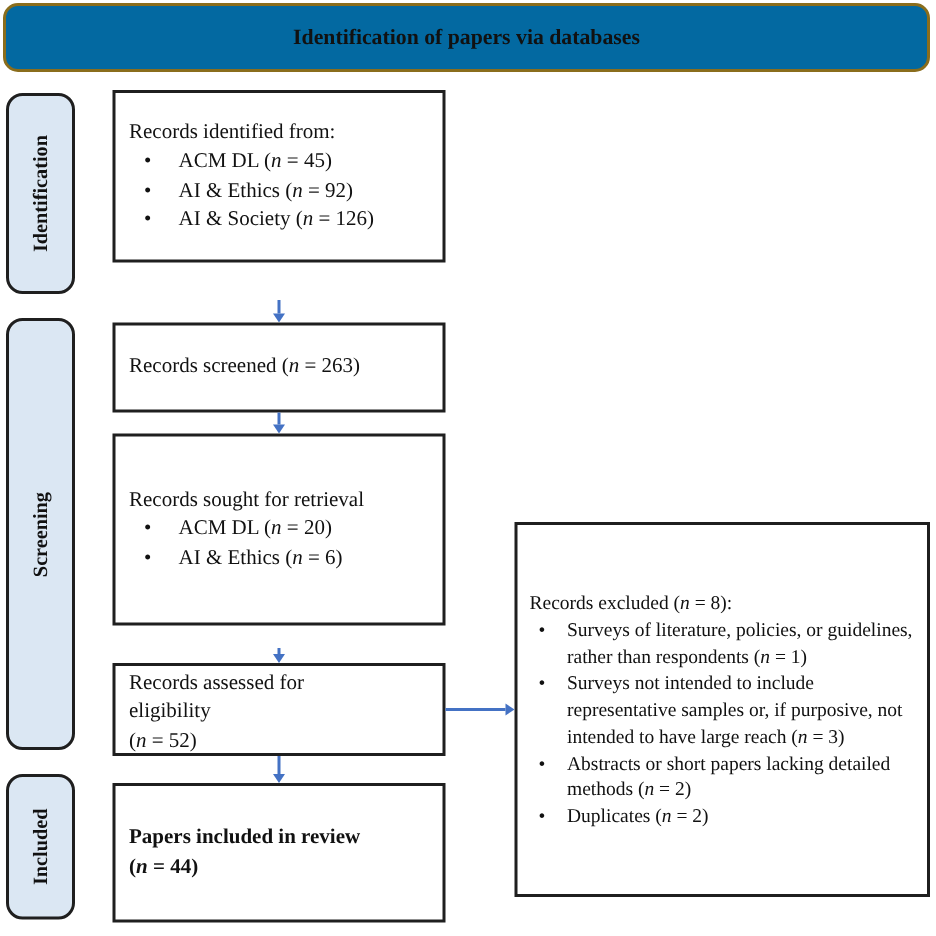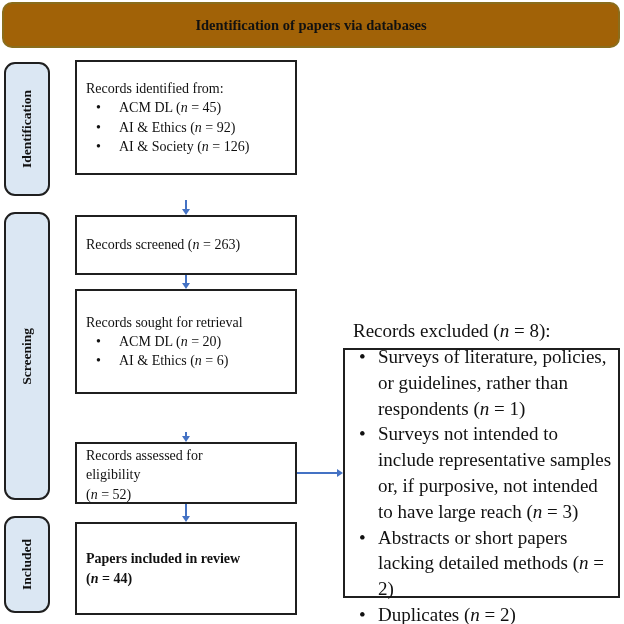--- a/index.html
+++ b/index.html
@@ -26,21 +26,21 @@
   .banner {
     position: absolute;
     left: 2px; top: 2px;
     width: 618px; height: 46px;
     box-sizing: border-box;
     border: 2px solid var(--banner-border);
     border-radius: 10px;
     display: flex; align-items: center; justify-content: center;
     font-weight: bold;
     font-size: 14.5px;
-    background: #a16207;
+    background: #0369a1;
   }
 
   
   .stage {
     position: absolute;
     left: 4px; width: 46px;
     box-sizing: border-box;
     background: var(--sidebar-fill);
     border: 2px solid var(--box-border);
     border-radius: 11px;
@@ -60,28 +60,28 @@
   
   .fbox {
     position: absolute;
     left: 75px; width: 222px;
     box-sizing: border-box;
     border: 2px solid var(--box-border);
     background: #ffffff;
   }
   .box-identified { top: 60px;  height: 115px; display: flex; flex-direction: column; justify-content: center; padding: 0 6px 0 9px; }
   .box-screened   { top: 215px; height: 60px;  display: flex; align-items: center; padding: 0 6px 0 9px; }
-  .box-sought     { top: 289px; height: 105px; display: flex; flex-direction: column; justify-content: center; padding: 0 6px 0 9px; }
+  .box-sought     { top: 289px; height: 128px; display: flex; flex-direction: column; justify-content: center; padding: 0 6px 0 9px; }
   .box-assessed   { top: 442px; height: 62px;  padding: 2px 6px 0 9px; }
   .box-included   { top: 522px; height: 93px;  display: flex; flex-direction: column; justify-content: center; padding: 0 6px 0 9px; font-weight: bold; }
   .box-excluded   {
     left: 343px; top: 348px; width: 277px; height: 250px;
     display: flex; flex-direction: column; justify-content: center;
     padding: 0 6px 0 8px;
-    font-size: 19px; line-height: 1.36;
+    font-size: 13px; line-height: 1.36;
   }
 
   
   .blist { list-style: none; margin: 0; padding: 0; }
   .blist li { position: relative; padding-left: 33px; }
   .blist li::before { content: '\2022'; position: absolute; left: 10px; }
   .box-excluded .blist li { padding-left: 25px; }
   .box-excluded .blist li::before { left: 6px; }
 
   .line { display: block; }

